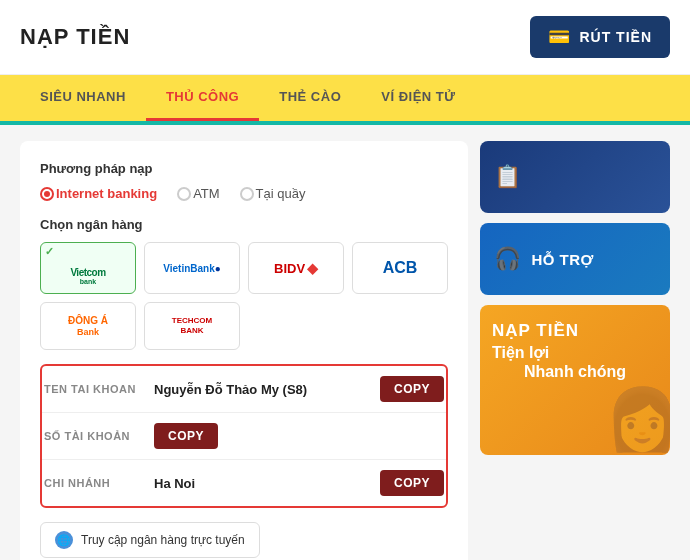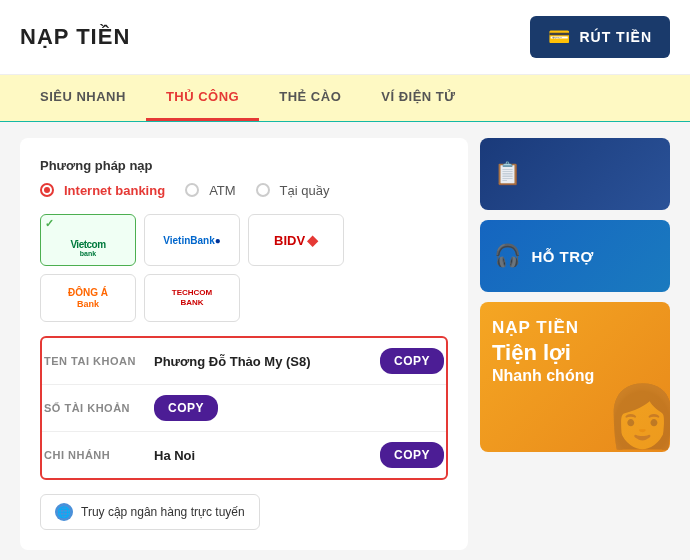--- a/index.html
+++ b/index.html
@@ -40,23 +40,23 @@
       align-items: center;
       gap: 8px;
       letter-spacing: 1px;
     }
 
     .rut-tien-btn .wallet-icon {
       font-size: 18px;
     }
 
     .tabs {
-      background: #fef9c3;
-      display: flex;
-      border-bottom: 1px solid #14b8a6;
+      background: #fde047;
+      display: flex;
+      border-bottom: 4px solid #14b8a6;
       padding: 0 20px;
     }
 
     .tab {
       padding: 14px 20px;
       font-size: 13px;
       font-weight: 600;
       color: #555;
       cursor: pointer;
       border-bottom: 3px solid transparent;
@@ -98,21 +98,22 @@
 
     .payment-methods {
       display: flex;
       align-items: center;
       gap: 20px;
       margin-bottom: 16px;
     }
 
     .radio-item {
       display: flex;
-      gap: 10px;
+      align-items: center;
+      gap: 2px;
       font-size: 13px;
       color: #555;
       cursor: pointer;
     }
 
     .radio-dot {
       width: 14px;
       height: 14px;
       border-radius: 50%;
       border: 2px solid #ccc;
@@ -222,24 +223,24 @@
     }
 
     .account-value {
       font-size: 13px;
       font-weight: 600;
       color: #222;
       flex: 1;
     }
 
     .copy-btn {
-      background: #4c1d95;
+      background: #7f1d1d;
       color: #fff;
       border: none;
-      border-radius: 12px;
+      border-radius: 4px;
       padding: 6px 14px;
       font-size: 12px;
       font-weight: 700;
       cursor: pointer;
       letter-spacing: 0.5px;
     }
 
     .online-bank-link {
       display: inline-flex;
       align-items: center;
@@ -332,30 +333,31 @@
     .nap-tien-promo-title {
       color: #fff;
       font-size: 17px;
       font-weight: 900;
       letter-spacing: 1px;
       margin-bottom: 2px;
     }
 
     .nap-tien-promo-sub1 {
       color: #fff;
-      font-size: 22px;
+      font-size: 16px;
       font-weight: 900;
       line-height: 1.2;
     }
 
     .nap-tien-promo-sub2 {
       color: #fff;
       font-size: 16px;
       font-weight: 700;
       line-height: 1.2;
+      text-align: center;
     }
 
     .promo-girl {
       position: absolute;
       right: -10px;
       bottom: 0;
       font-size: 60px;
       opacity: 0.25;
     }
 
@@ -412,39 +414,43 @@
       <div class="radio-item">
         <div class="radio-dot"></div>
         <span>ATM</span>
       </div>
       <div class="radio-item">
         <div class="radio-dot"></div>
         <span>Tại quầy</span>
       </div>
     </div>
 
+    <div class="bank-select-label">Chọn ngân hàng</div>
 
     
     <div class="bank-grid">
       <div class="bank-card selected" style="position:relative;">
         <span class="check-mark">✓</span>
         <div class="bank-logo vietcombank">
           <div class="vcb-top">Vietcom</div>
           <div class="vcb-bottom">bank</div>
         </div>
       </div>
       <div class="bank-card">
         <div class="bank-logo vietinbank" style="font-size:10px; font-weight:900;">VietinBank<span style="color:#003399;">●</span></div>
       </div>
       <div class="bank-card">
         <div class="bank-logo bidv" style="display:flex;align-items:center;gap:2px;">
           <span style="font-size:13px;font-weight:900;">BIDV</span>
           <span style="color:#e53935;font-size:14px;">◆</span>
         </div>
       </div>
+      <div class="bank-card">
+        <div class="bank-logo acb">ACB</div>
+      </div>
     </div>
 
     
     <div class="bank-grid-row2">
       <div class="bank-card">
         <div class="bank-logo donga" style="font-size:9px; font-weight:900; text-align:center; line-height:1.2;">
           <div style="color:#ff6600; font-size:10px;">ĐÔNG Á</div>
           <div style="color:#ff6600; font-size:9px;">Bank</div>
         </div>
       </div>
@@ -453,21 +459,21 @@
           <div style="color:#cc0000;">TECHCOM</div>
           <div style="color:#cc0000;">BANK</div>
         </div>
       </div>
     </div>
 
     
     <div class="account-info-box">
       <div class="account-row">
         <div class="account-key">TEN TAI KHOAN</div>
-        <div class="account-value">Phương Đỗ Thảo My (S8)</div>
+        <div class="account-value">Nguyễn Đỗ Thảo My (S8)</div>
         <button class="copy-btn">COPY</button>
       </div>
       <div class="account-row">
         <div class="account-key">SỐ TÀI KHOẢN</div>
         <button class="copy-btn">COPY</button>
       </div>
       <div class="account-row">
         <div class="account-key">CHI NHÁNH</div>
         <div class="account-value">Ha Noi</div>
         <button class="copy-btn">COPY</button>

